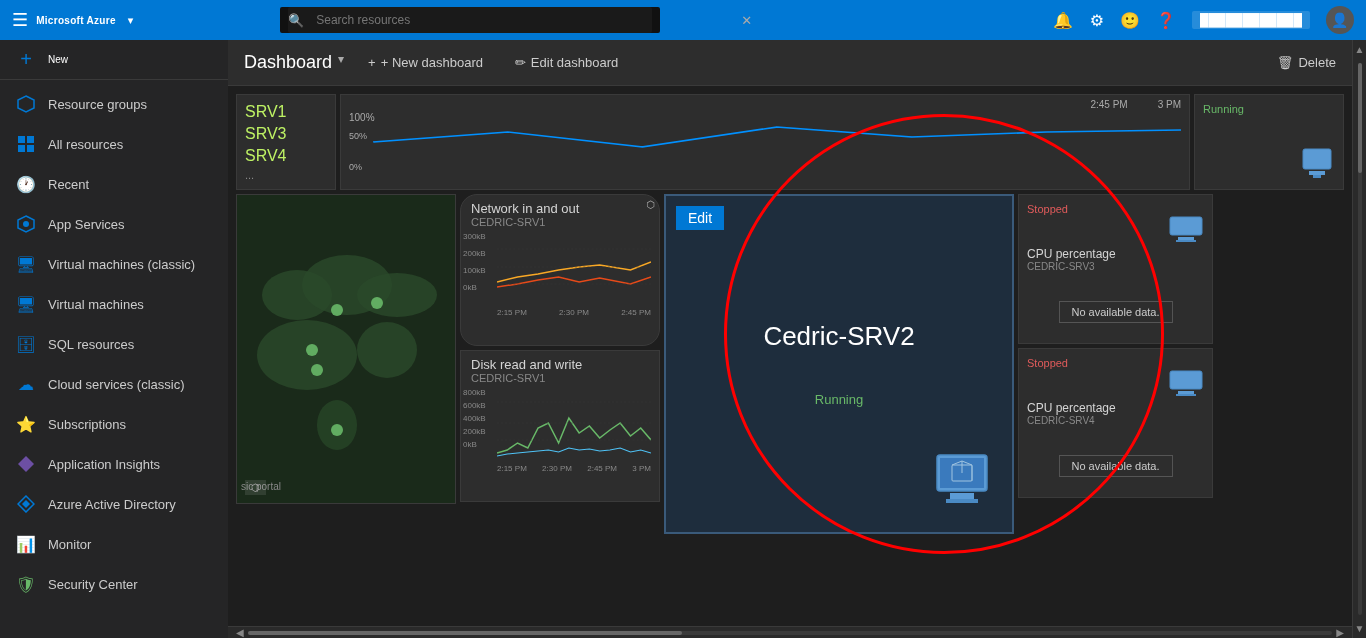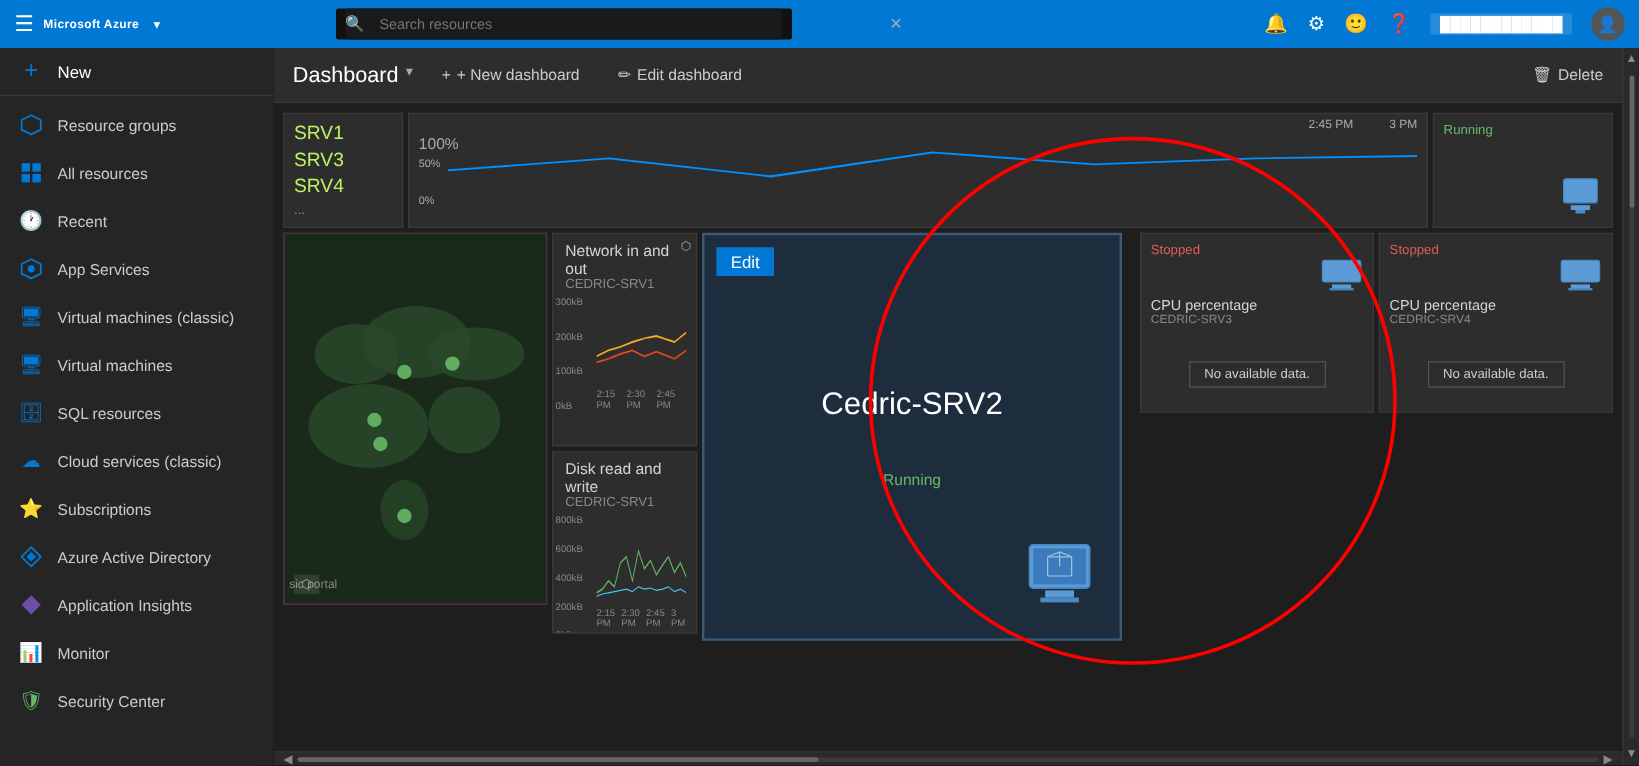--- a/index.html
+++ b/index.html
@@ -264,21 +264,21 @@
     <div class="topbar-avatar">👤</div>
   </div>
 </div>
 
 <div class="main-layout">
 
   <div class="sidebar">
 
     <div class="sidebar-item new-item">
       <div class="sidebar-item-icon" style="color:#0078d4; font-size:20px; font-weight:300;">+</div>
-      <span class="sidebar-item-label" style="color:#fff; font-size:14px;">New</span>
+      <span class="sidebar-item-label" style="color:#fff; font-size:10px;">New</span>
     </div>
 
     <div class="sidebar-item">
       <div class="sidebar-item-icon">
         <svg width="18" height="18" viewBox="0 0 18 18">
             <polygon points="9,1 17,5 17,13 9,17 1,13 1,5" fill="none" stroke="#0078d4" stroke-width="1.5"></polygon>
           </svg>
       </div>
       <span class="sidebar-item-label">Resource groups</span>
     </div>
@@ -331,34 +331,34 @@
     </div>
 
     <div class="sidebar-item">
       <div class="sidebar-item-icon" style="color:#f9a825;">⭐</div>
       <span class="sidebar-item-label">Subscriptions</span>
     </div>
 
     <div class="sidebar-item">
       <div class="sidebar-item-icon">
         <svg width="18" height="18" viewBox="0 0 18 18">
+            <polygon points="9,1 17,9 9,17 1,9" fill="#6c4fa3"></polygon>
+          </svg>
+      </div>
+      <span class="sidebar-item-label">Application Insights</span>
+    </div>
+
+    <div class="sidebar-item">
+      <div class="sidebar-item-icon">
+        <svg width="18" height="18" viewBox="0 0 18 18">
             <polygon points="9,1 17,9 9,17 1,9" fill="none" stroke="#0078d4" stroke-width="1.5"></polygon>
             <polygon points="9,5 13,9 9,13 5,9" fill="#0078d4"></polygon>
           </svg>
       </div>
       <span class="sidebar-item-label">Azure Active Directory</span>
-    </div>
-
-    <div class="sidebar-item">
-      <div class="sidebar-item-icon">
-        <svg width="18" height="18" viewBox="0 0 18 18">
-            <polygon points="9,1 17,9 9,17 1,9" fill="#6c4fa3"></polygon>
-          </svg>
-      </div>
-      <span class="sidebar-item-label">Application Insights</span>
     </div>
 
     <div class="sidebar-item">
       <div class="sidebar-item-icon" style="color:#0078d4;">📊</div>
       <span class="sidebar-item-label">Monitor</span>
     </div>
 
     <div class="sidebar-item">
       <div class="sidebar-item-icon" style="color:#68b868;">🛡</div>
       <span class="sidebar-item-label">Security Center</span>
@@ -399,21 +399,21 @@
             <div class="srv-list-item">SRV4</div>
             <div class="srv-list-item srv-more">...</div>
           </div>
 
           <div style="background:#2d2d2d; border:1px solid #3a3a3a; flex:1; min-width:260px; padding:4px 8px; position:relative;">
             <div style="display:flex; justify-content:flex-end; gap:30px; font-size:10px; color:#aaa; margin-bottom:2px;">
               <span>2:45 PM</span>
               <span>3 PM</span>
             </div>
             <div style="position:relative; height:60px;">
-              <div style="position:absolute; left:0; top:0; font-size:13px; color:#aaa;">100%</div>
+              <div style="position:absolute; left:0; top:0; font-size:10px; color:#aaa;">100%</div>
               <div style="position:absolute; left:0; top:19px; font-size:9px; color:#aaa;">50%</div>
               <div style="position:absolute; left:0; bottom:0; font-size:9px; color:#aaa;">0%</div>
               <svg width="100%" height="60" viewBox="0 0 240 60" preserveAspectRatio="none" style="position:absolute; left:24px; top:0; width:calc(100% - 24px);">
                 <polyline points="0,30 40,20 80,35 120,15 160,25 200,20 240,18" fill="none" stroke="#0090ff" stroke-width="1.5"></polyline>
               </svg>
             </div>
           </div>
 
           <div style="background:#2d2d2d; border:1px solid #3a3a3a; width:150px; display:flex; flex-direction:column; padding:8px; cursor:pointer;">
             <div style="font-size:11px; color:#68b868; margin-bottom:auto;">Running</div>
@@ -448,27 +448,27 @@
                 <circle cx="100" cy="235" r="6" fill="#68b868" opacity="0.9"></circle>
 
                 <text x="4" y="295" fill="#888" font-size="10">sic portal</text>
               </svg>
               <div style="position:absolute; bottom:8px; left:8px; background:rgba(255,255,255,0.1); padding:2px 6px; font-size:10px; color:#aaa; cursor:pointer;">⬡</div>
             </div>
           </div>
 
           <div style="display:flex; flex-direction:column; gap:4px; width:200px;">
 
-            <div class="chart-tile" style="height:178px; position:relative; overflow:hidden;">
+            <div class="chart-tile" style="height:152px; position:relative; overflow:hidden;border-radius:17px;">
               <div class="chart-tile-header">
                 <div class="chart-tile-title">Network in and out</div>
                 <div class="chart-tile-sub">CEDRIC-SRV1</div>
               </div>
               <div style="position:relative; padding:2px 8px 20px 36px; height:110px;">
-                <div style="position:absolute; left:2px; top:2px; display:flex; flex-direction:column; gap:20px; font-size:8px; color:#888;">
+                <div style="position:absolute; left:2px; top:2px; display:flex; flex-direction:column; gap:8px; font-size:8px; color:#888;">
                   <span>300kB</span>
                   <span>200kB</span>
                   <span>100kB</span>
                   <span>0kB</span>
                 </div>
                 <svg width="100%" height="70" viewBox="0 0 150 70" preserveAspectRatio="none">
                   <polyline points="0,50 20,45 40,42 60,38 80,35 100,33 130,38 150,30" fill="none" stroke="#f9a825" stroke-width="1.5"></polyline>
                   <polyline points="0,55 20,52 40,48 60,45 80,50 100,46 130,52 150,45" fill="none" stroke="#e64a19" stroke-width="1.5"></polyline>
                   <line x1="0" y1="17" x2="150" y2="17" stroke="#3a3a3a" stroke-width="0.5" stroke-dasharray="2,2"></line>
                   <line x1="0" y1="35" x2="150" y2="35" stroke="#3a3a3a" stroke-width="0.5" stroke-dasharray="2,2"></line>
@@ -482,21 +482,21 @@
               </div>
               <div style="position:absolute; top:4px; right:4px; color:#aaa; font-size:10px; cursor:pointer;">⬡</div>
             </div>
 
             <div class="chart-tile" style="height:152px; position:relative; overflow:hidden;">
               <div class="chart-tile-header">
                 <div class="chart-tile-title">Disk read and write</div>
                 <div class="chart-tile-sub">CEDRIC-SRV1</div>
               </div>
               <div style="position:relative; padding:2px 8px 20px 36px; height:110px;">
-                <div style="position:absolute; left:2px; top:2px; display:flex; flex-direction:column; gap:15px; font-size:8px; color:#888;">
+                <div style="position:absolute; left:2px; top:2px; display:flex; flex-direction:column; gap:4px; font-size:8px; color:#888;">
                   <span>800kB</span>
                   <span>600kB</span>
                   <span>400kB</span>
                   <span>200kB</span>
                   <span>0kB</span>
                 </div>
                 <svg width="100%" height="70" viewBox="0 0 150 70" preserveAspectRatio="none">
                   <polyline points="0,65 10,62 20,55 30,60 40,40 50,35 60,55 70,30 80,45 90,38 100,50 110,42 120,35 130,48 140,40 150,52" fill="none" stroke="#68b868" stroke-width="1.5"></polyline>
                   <polyline points="0,68 10,66 20,65 30,64 40,63 50,62 60,64 70,60 80,62 90,61 100,63 110,62 120,60 130,64 140,62 150,65" fill="none" stroke="#4fc3f7" stroke-width="1"></polyline>
                   <line x1="0" y1="14" x2="150" y2="14" stroke="#3a3a3a" stroke-width="0.5" stroke-dasharray="2,2"></line>
@@ -527,21 +527,21 @@
                 <rect x="14" y="46" width="32" height="4" fill="#4a8ac4"></rect>
 
                 <rect x="20" y="12" width="20" height="16" rx="1" fill="none" stroke="#a0c4e0" stroke-width="1"></rect>
                 <polyline points="20,12 30,8 40,12" fill="none" stroke="#a0c4e0" stroke-width="1"></polyline>
                 <line x1="30" y1="8" x2="30" y2="20" stroke="#a0c4e0" stroke-width="1"></line>
                 <line x1="40" y1="12" x2="40" y2="28" stroke="#a0c4e0" stroke-width="0.8"></line>
               </svg>
             </div>
           </div>
 
-          <div style="display:flex; flex-direction:row; gap:4px;margin-left:11px;">
+          <div style="display:flex; flex-direction:column; gap:4px;">
 
             <div class="cpu-tile" style="position:relative; height:150px; width:195px;">
               <div style="font-size:11px;">
                 <span style="color:#e05b5b;">Stopped</span>
               </div>
               <div style="display:flex; justify-content:flex-end; margin-bottom:4px;">
                 <svg width="36" height="28" viewBox="0 0 36 28">
                   <rect x="2" y="2" width="32" height="18" rx="2" fill="#5b9bd5" stroke="#4a8ac4" stroke-width="1"></rect>
                   <rect x="10" y="22" width="16" height="3" fill="#5b9bd5"></rect>
                   <rect x="8" y="25" width="20" height="2" fill="#4a8ac4"></rect>

